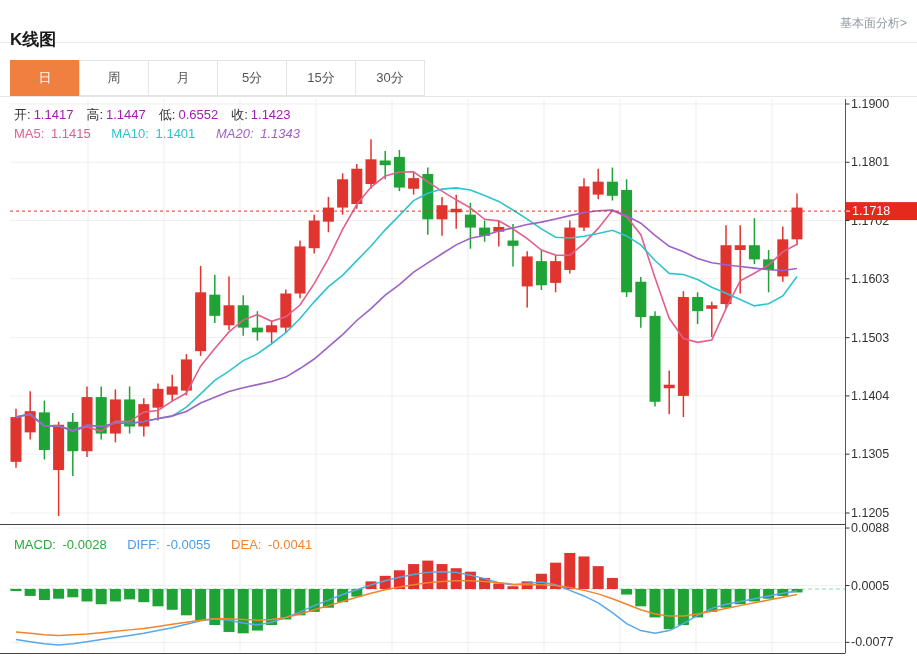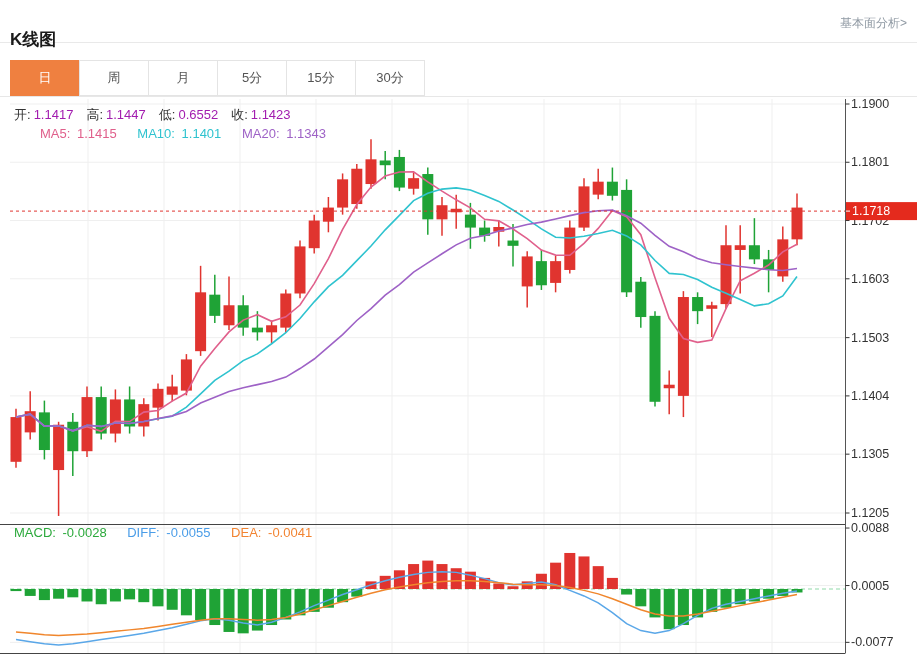--- a/index.html
+++ b/index.html
@@ -267,23 +267,23 @@
         <text x="851" y="549.3456">-0.0077</text>
         <rect x="846" y="105.10699999999997" width="71" height="18" fill="#e42a1d"></rect>
         <line x1="846" y1="114.10699999999997" x2="850" y2="114.10699999999997" stroke="#fff" stroke-width="1"></line>
         <text x="852" y="118.10699999999997" fill="#ffffff" style="fill: rgb(255, 255, 255);">1.1718</text>
       </svg>
 
     <div class="ovl" style="top:9px;">
       <span class="lab">开:</span><span class="val">1.1417</span><span class="lab">高:</span><span class="val">1.1447</span><span class="lab">低:</span><span class="val">0.6552</span><span class="lab">收:</span><span class="val">1.1423</span>
     </div>
     <div class="ovl" style="top:29px;">
-      <span class="pair" style="color: rgb(224, 96, 140); margin-left: 26px;"><span>MA5:</span> <span>1.1415</span></span>
+      <span class="pair" style="color: rgb(224, 96, 140);"><span>MA5:</span> <span>1.1415</span></span>
       <span class="pair" style="color: rgb(47, 195, 207);"><span>MA10:</span> <span>1.1401</span></span>
-      <span class="pair" style="color: rgb(158, 98, 198);"><span>MA20:</span> <span>1.1343</span></span>
-    </div>
-    <div class="ovl" style="top:428px;">
+      <span class="pair" style="color: rgb(158, 98, 198); font-style: italic;"><span>MA20:</span> <span>1.1343</span></span>
+    </div>
+    <div class="ovl" style="top:440px;">
       <span class="pair" style="color: rgb(44, 169, 60);"><span>MACD:</span> <span>-0.0028</span></span>
       <span class="pair" style="color: rgb(74, 157, 232);"><span>DIFF:</span> <span>-0.0055</span></span>
       <span class="pair" style="color: rgb(242, 132, 50);"><span>DEA:</span> <span>-0.0041</span></span>
     </div>
   </div>
 </div>
 
 </body></html>

